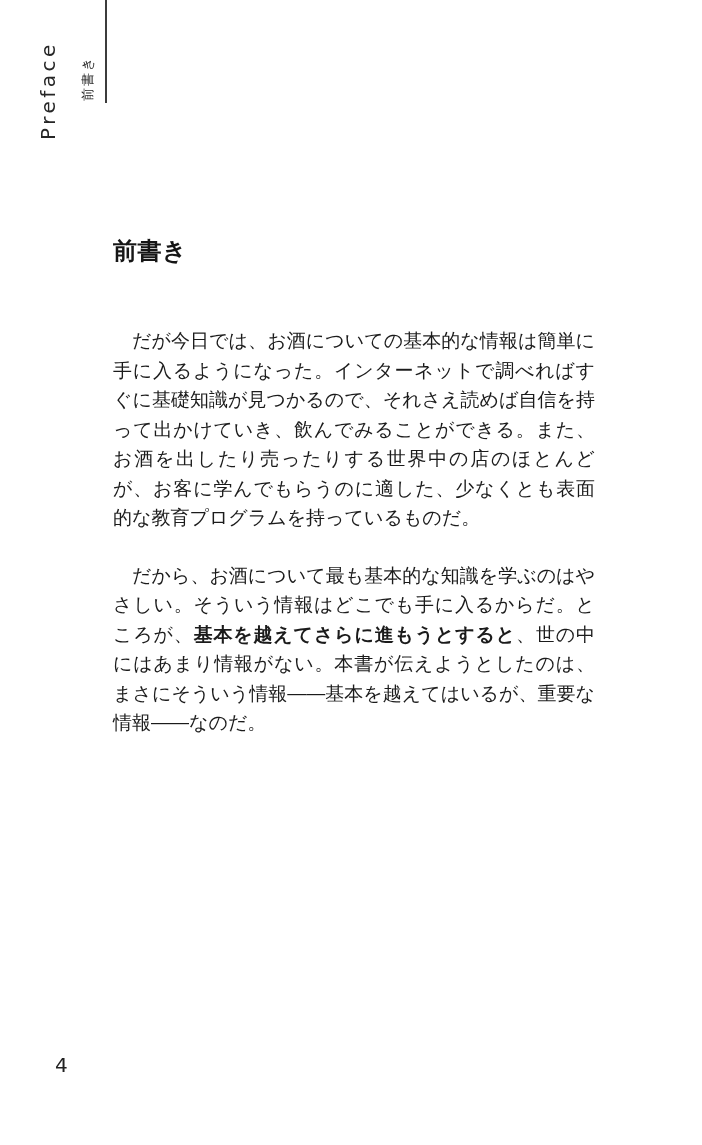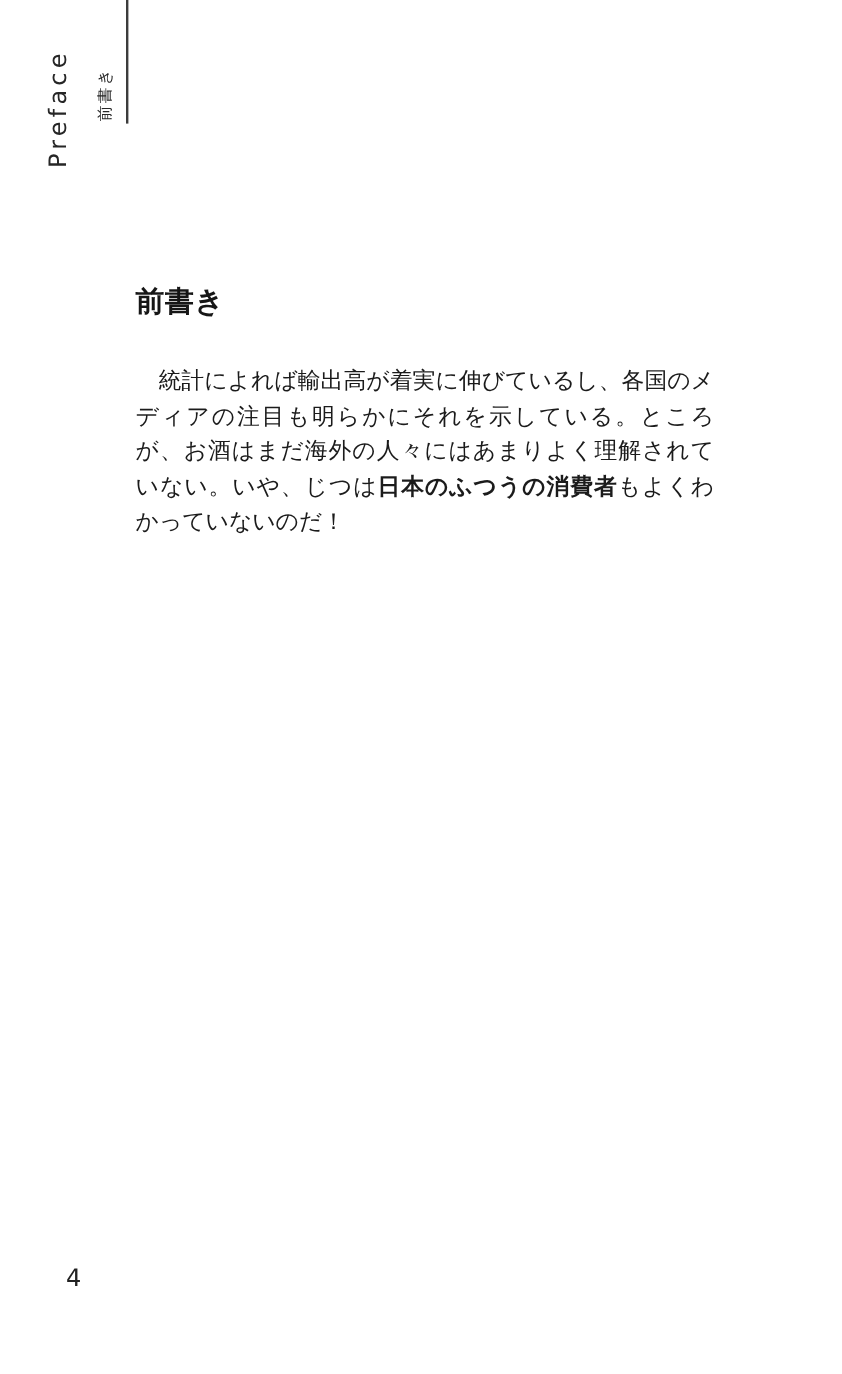--- a/index.html
+++ b/index.html
@@ -102,21 +102,22 @@
 
   <div class="spine-ja">前書き</div>
 
   <div class="spine-rule"></div>
 
   <div class="content">
 
     <h1 class="heading">前書き</h1>
 
 
-    <p><span>統計によれば輸出高が着実に伸びているし、各国のメディアの注目も明らかにそれを示している。ところが、お酒はまだ海外の人々にはあまりよく理解されていない。いや、じつは</span><b><span>日本のふつうの消費者</span></b><span>もよくわかっていないのだ！</span></p>
 
+    <p class="section-break"><span>だが今日では、お酒についての基本的な情報は簡単に手に入るようになった。インターネットで調べればすぐに基礎知識が見つかるので、それさえ読めば自信を持って出かけていき、飲んでみることができる。また、お酒を出したり売ったりする世界中の店のほとんどが、お客に学んでもらうのに適した、少なくとも表面的な教育プログラムを持っているものだ。</span></p>
 
+    <p><span>だから、お酒について最も基本的な知識を学ぶのはやさしい。そういう情報はどこでも手に入るからだ。ところが、</span><b><span>基本を越えてさらに進もうとすると</span></b><span>、世の中にはあまり情報がない。本書が伝えようとしたのは、まさにそういう情報――基本を越えてはいるが、重要な情報――なのだ。</span></p>
 
   </div>
 
   <div class="page-number">4</div>
 
 </div>
 
 </body></html>

